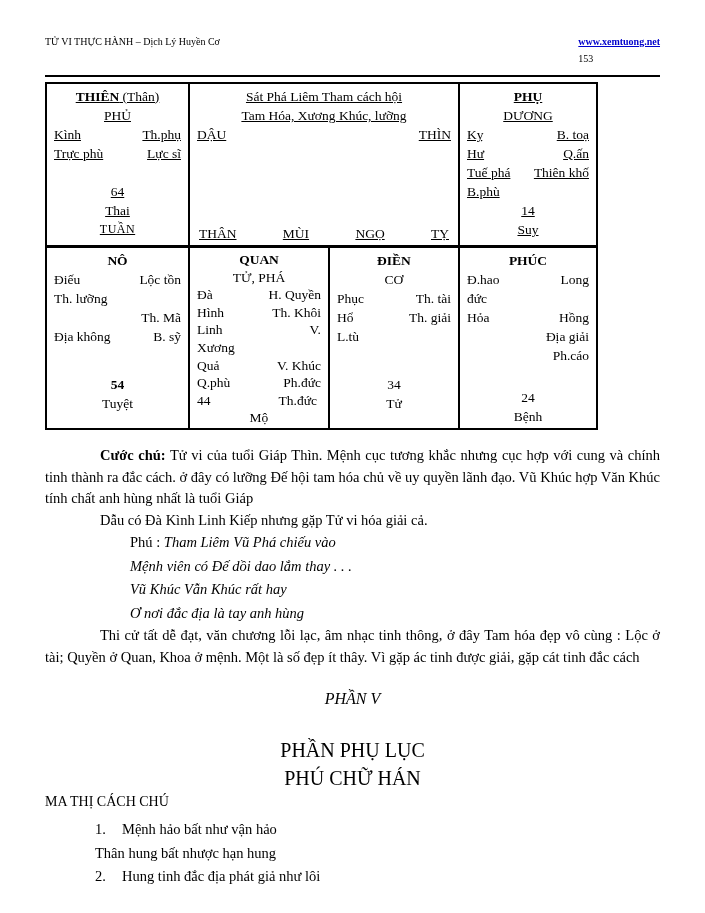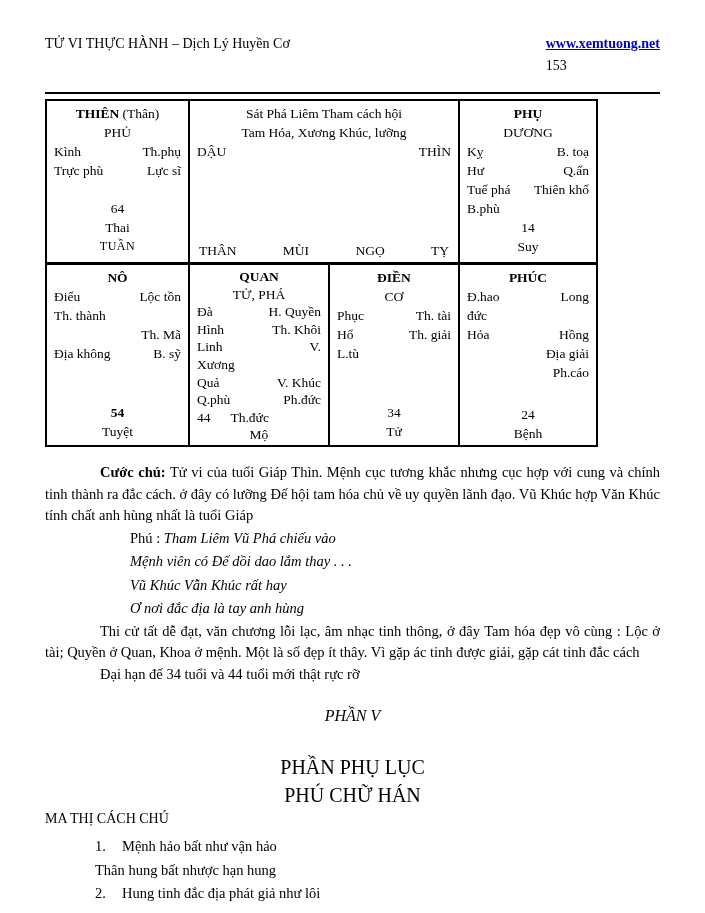--- a/index.html
+++ b/index.html
@@ -9,51 +9,51 @@
     box-sizing:border-box;
     padding:36px 45px 0 45px;
     background:#ffffff;
     font-family:"Liberation Serif", serif;
     color:#000;
     overflow:hidden;
   }
   
   .hdr {
     display:flex; justify-content:space-between; align-items:baseline;
-    font-size:14px;
-    padding-bottom:18px;
+    font-size:10px;
+    padding-bottom:11px;
     border-bottom:2px solid #000;
   }
   .hdr-right { display:flex; align-items:baseline; gap:6px;flex-direction:column; }
   .hdr-link { font-weight:bold; text-decoration:underline; color:#0000cc; cursor:pointer; }
   
   .astro { margin-top:5px; width:553px; border:2px solid #000; box-sizing:border-box; }
   .trow { display:grid; }
-  .trow-top { grid-template-columns:143px 270px 136px; height:161px; border-bottom:3px solid #000; }
+  .trow-top { grid-template-columns:143px 270px 136px; height:161px; border-bottom:3px solid #000;text-decoration:underline; }
   .trow-bot { grid-template-columns:143px 140px 130px 136px; height:180px; }
   .tcell {
     border-right:2px solid #000;
     box-sizing:border-box;
     padding:3px 7px 2px 7px;
     display:flex; flex-direction:column;
     font-size:13.5px; line-height:19px;
     overflow:hidden;
   }
   .tcell:last-child { border-right:none; }
   .tc-title { text-align:center; font-weight:bold; }
   .tc-title .nrm { font-weight:normal; }
   .tc-center { text-align:center; }
   .pair { display:flex; justify-content:space-between; }
   .push { margin-top:auto; }
   .gap1 { margin-top:19px; }
   .tuan { font-size:12px; letter-spacing:0.5px; }
   .cell-quan { line-height:17.6px; padding-bottom:15px; }
-  .cell-padbot { padding-bottom:4px; }
+  .cell-padbot { padding-bottom:15px; }
   .branches { display:flex; justify-content:space-between; padding:0 2px; }
-  .age-extra-row { display:flex; justify-content:flex-start; gap:20px; padding-right:4px; }
+  .age-extra-row { display:flex; justify-content:space-between; gap:20px; padding-right:4px; }
   .bold { font-weight:bold; }
   
   .para {
     font-size:14.5px; line-height:21.5px;
     text-align:justify; text-indent:55px;
     margin:0;
   }
   .p-first { margin-top:15px; }
   .verse { margin-left:85px; font-size:14.5px; line-height:23.5px; font-style:italic; }
   .verse-label { font-style:normal;text-align:center; }
@@ -137,21 +137,21 @@
 
     <div class="trow trow-bot">
 
       <div class="tcell cell-padbot">
         <div class="tc-title">NÔ</div>
         <div class="pair">
             <span>Điếu</span>
             <span>Lộc tồn</span>
           </div>
         <div class="pair">
-            <span>Th. thành</span>
+            <span>Th. lưỡng</span>
             <span></span>
           </div>
         <div class="pair">
             <span></span>
             <span>Th. Mã</span>
           </div>
         <div class="pair">
             <span>Địa không</span>
             <span>B. sỹ</span>
           </div>
@@ -234,30 +234,30 @@
             <span></span>
             <span>Ph.cáo</span>
           </div>
         <div class="tc-center push">24</div>
         <div class="tc-center">Bệnh</div>
       </div>
     </div>
   </div>
 
   <p class="para p-first"><b>Cước chú:</b><span> Tử vi của tuổi Giáp Thìn. Mệnh cục tương khắc nhưng cục hợp với cung và chính tinh thành ra đắc cách. ở đây có lưỡng Đế  hội tam hóa chủ về uy quyền lãnh đạo. Vũ Khúc hợp Văn Khúc tính chất anh hùng nhất là tuổi Giáp</span></p>
+  <p class="para">Dẫu có Đà Kình Linh Kiếp nhưng gặp Tử vi hóa giải cả.</p>
 
   <div class="verse">
     <div><span class="verse-label">Phú : </span><span>Tham Liêm Vũ Phá chiếu vào</span></div>
     <div>Mệnh viên có Đế dồi dao lắm thay . . .</div>
     <div>Vũ Khúc Vẫn Khúc rất hay</div>
     <div>Ơ nơi đắc địa là tay anh hùng</div>
   </div>
 
   <p class="para">Thi cử tất dễ đạt, văn chương lỗi lạc, âm nhạc tinh thông, ở đây Tam hóa đẹp vô cùng : Lộc ở tài; Quyền ở Quan, Khoa ở mệnh. Một là số đẹp ít thây. Vì gặp ác tinh được giải, gặp cát tinh đắc cách</p>
-  <p class="para">Đại hạn đế 34 tuổi và 44 tuổi mới thật rực rỡ</p>
 
   <div class="part-title">PHẦN V</div>
   <div class="big-title">PHẦN PHỤ LỤC</div>
   <div class="big-title2">PHÚ CHỮ HÁN</div>
   <div class="sub-title">MA THỊ CÁCH CHÚ</div>
 
   <div class="han-list">
     <div class="han-item"><span class="num">1.</span><span>Mệnh hảo bất như vận hảo</span></div>
     <div class="han-item"><span>Thân hung bất nhược hạn hung</span></div>
     <div class="han-item"><span class="num">2.</span><span>Hung tinh đắc địa phát giả như lôi</span></div>

